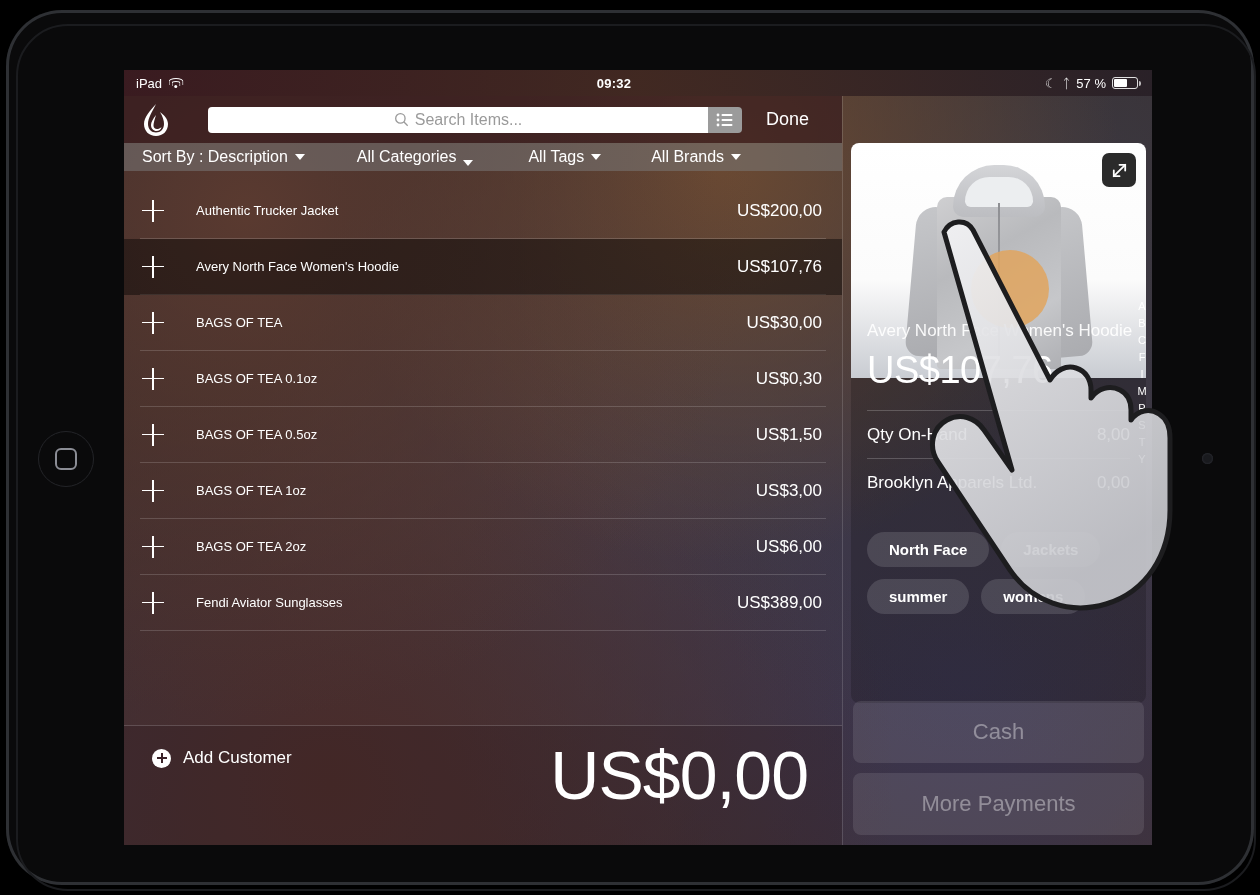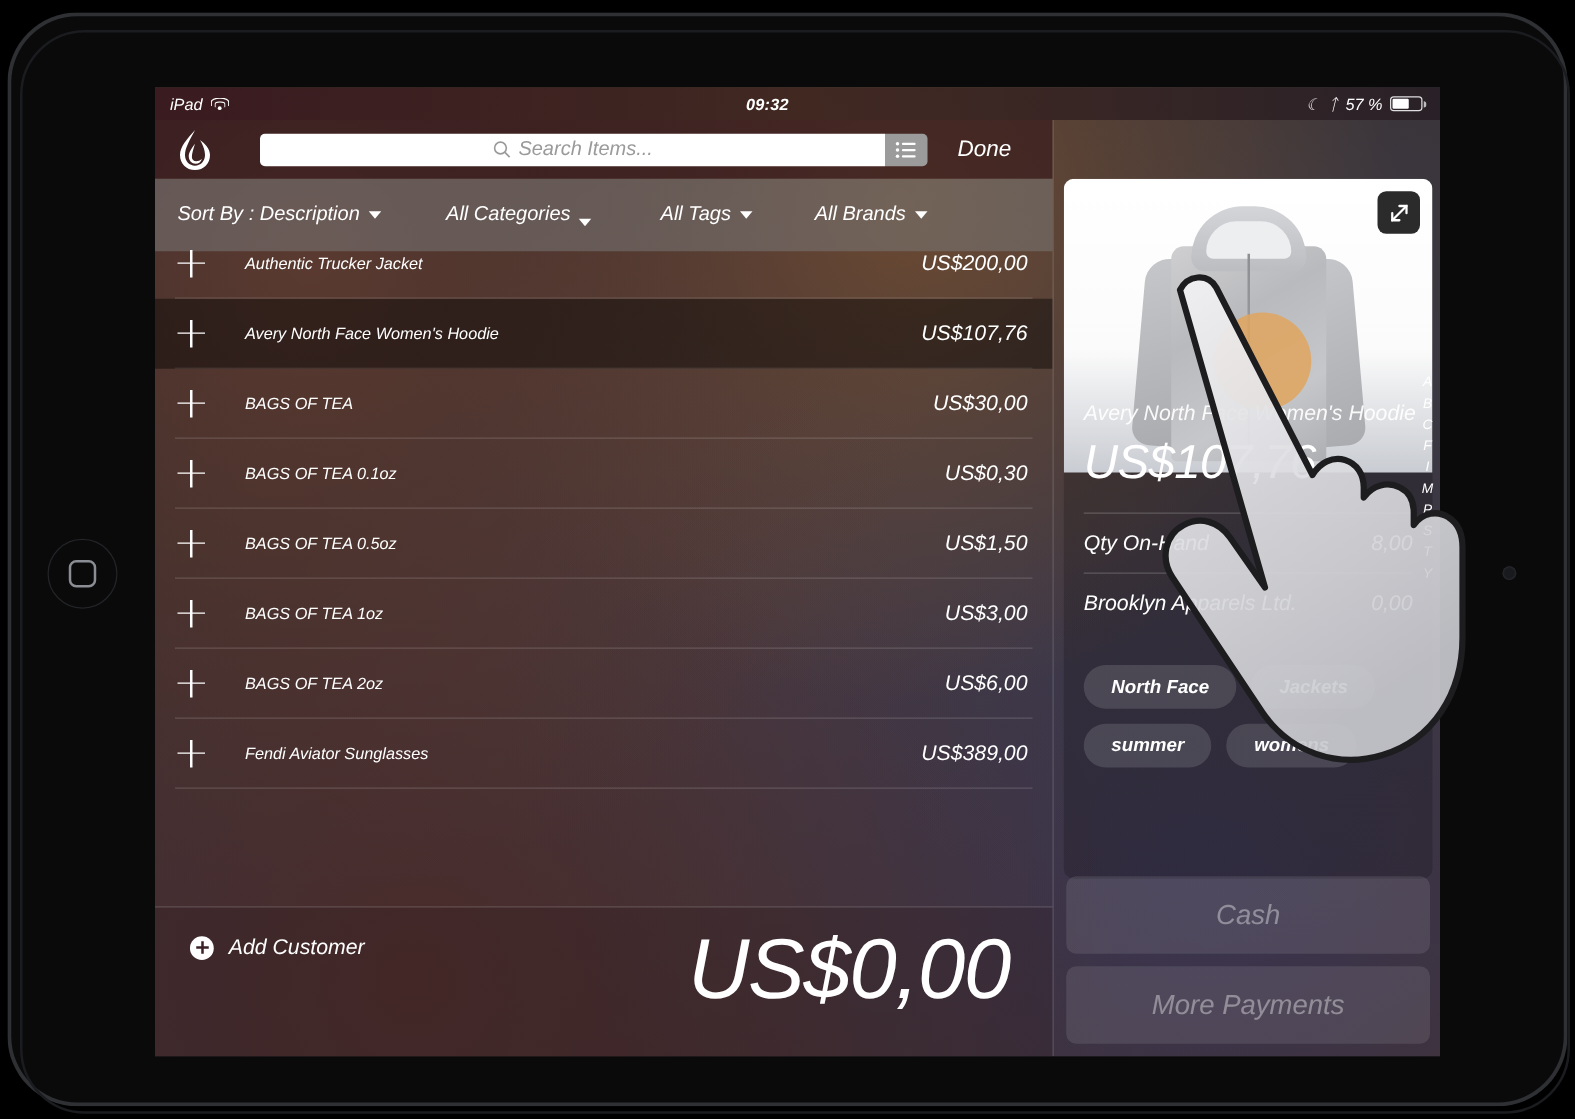--- a/index.html
+++ b/index.html
@@ -4,21 +4,21 @@
 <style>
   * { box-sizing: border-box; margin: 0; padding: 0; }
   html, body {
     width: 1260px; height: 895px;
     background: #000;
     font-family: "Liberation Sans", sans-serif;
     overflow: hidden;
   }
 
   
-  #scene { position: relative; width: 1260px; height: 895px; background: #000; font-style: italic; }
+  #scene { position: relative; width: 1260px; height: 895px; background: #000; }
 
   #device-frame {
     position: absolute; left: 6px; top: 10px;
     width: 1248px; height: 875px;
     background: #0a0a0b;
     border-radius: 56px;
     box-shadow: inset 0 0 0 3px #2e3034, 0 0 0 2px #000;
   }
   #bezel-edge {
     position: absolute; left: 10px; top: 14px;
@@ -96,21 +96,21 @@
   }
   #search-placeholder { color: #9a9a9a; font-size: 16px; }
   #list-mode-button {
     width: 34px; height: 26px; background: #9b9b9b; border-radius: 0 4px 4px 0;
     display: flex; align-items: center; justify-content: center; cursor: pointer;
   }
   #done-button { color: #fff; font-size: 18px; margin-left: 24px; cursor: pointer; }
 
   
   #filter-bar {
-    position: absolute; left: 0; top: 73px; width: 718px; height: 58px;
+    position: absolute; left: 0; top: 73px; width: 718px; height: 28px;
     background: rgba(122,122,122,.52);
     display: flex; align-items: center; color: #fff; font-size: 16px;
   }
   .filter-item { display: flex; align-items: center; gap: 7px; cursor: pointer; white-space: nowrap; }
   #filter-sort { margin-left: 18px; }
   #filter-categories { margin-left: 52px; align-items: flex-end; }
   #filter-tags { margin-left: 55px; }
   #filter-brands { margin-left: 50px; }
   .caret { width: 0; height: 0; border-left: 5px solid transparent; border-right: 5px solid transparent; border-top: 6px solid #fff; }
 

